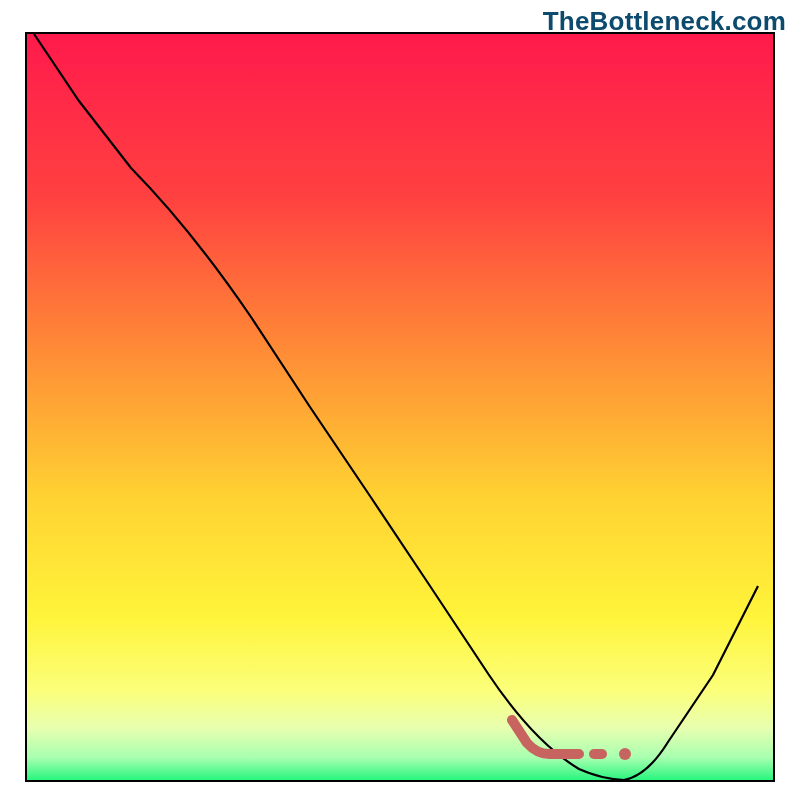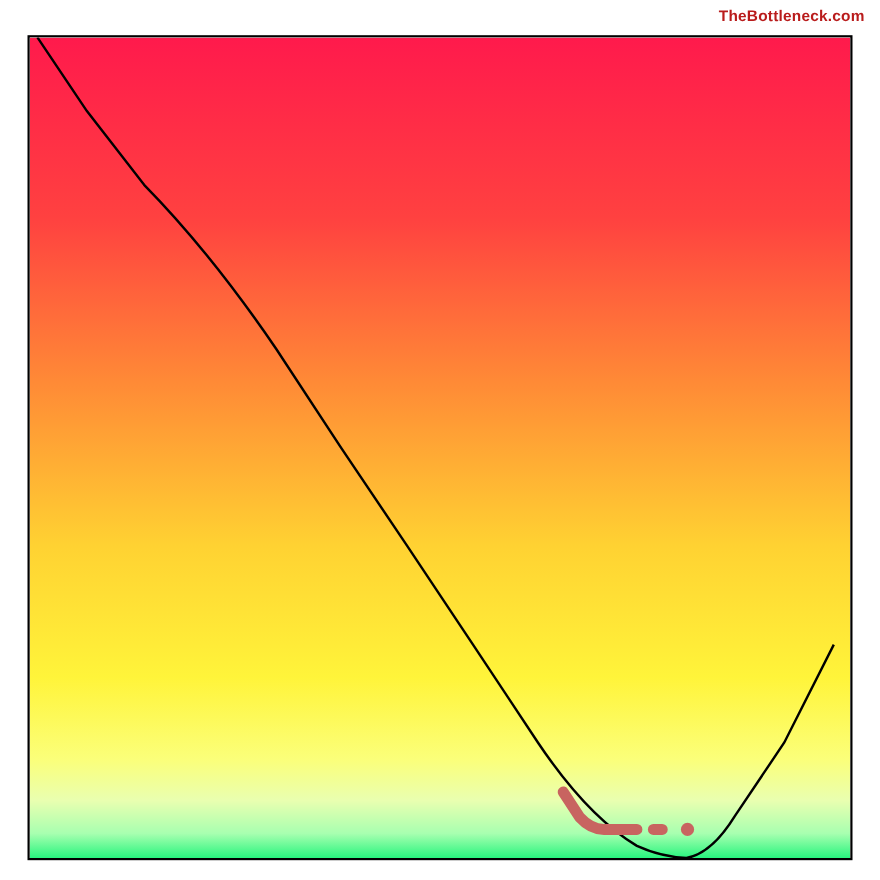--- a/index.html
+++ b/index.html
@@ -8,23 +8,23 @@
     background: #ffffff;
     width: 800px;
     height: 800px;
     position: relative;
     font-family: Arial, sans-serif;
   }
   .watermark {
     position: absolute;
     top: 6px;
     right: 14px;
-    font-size: 14px;
+    font-size: 26px;
     font-weight: bold;
-    color: #b91c1c;
+    color: #0c4a6e;
     font-family: Arial, sans-serif;
     letter-spacing: 0.2px;
   }
   .frame {
     position: absolute;
     left: 25px;
     top: 32px;
     width: 750px;
     height: 750px;
     border: 2px solid #000;

